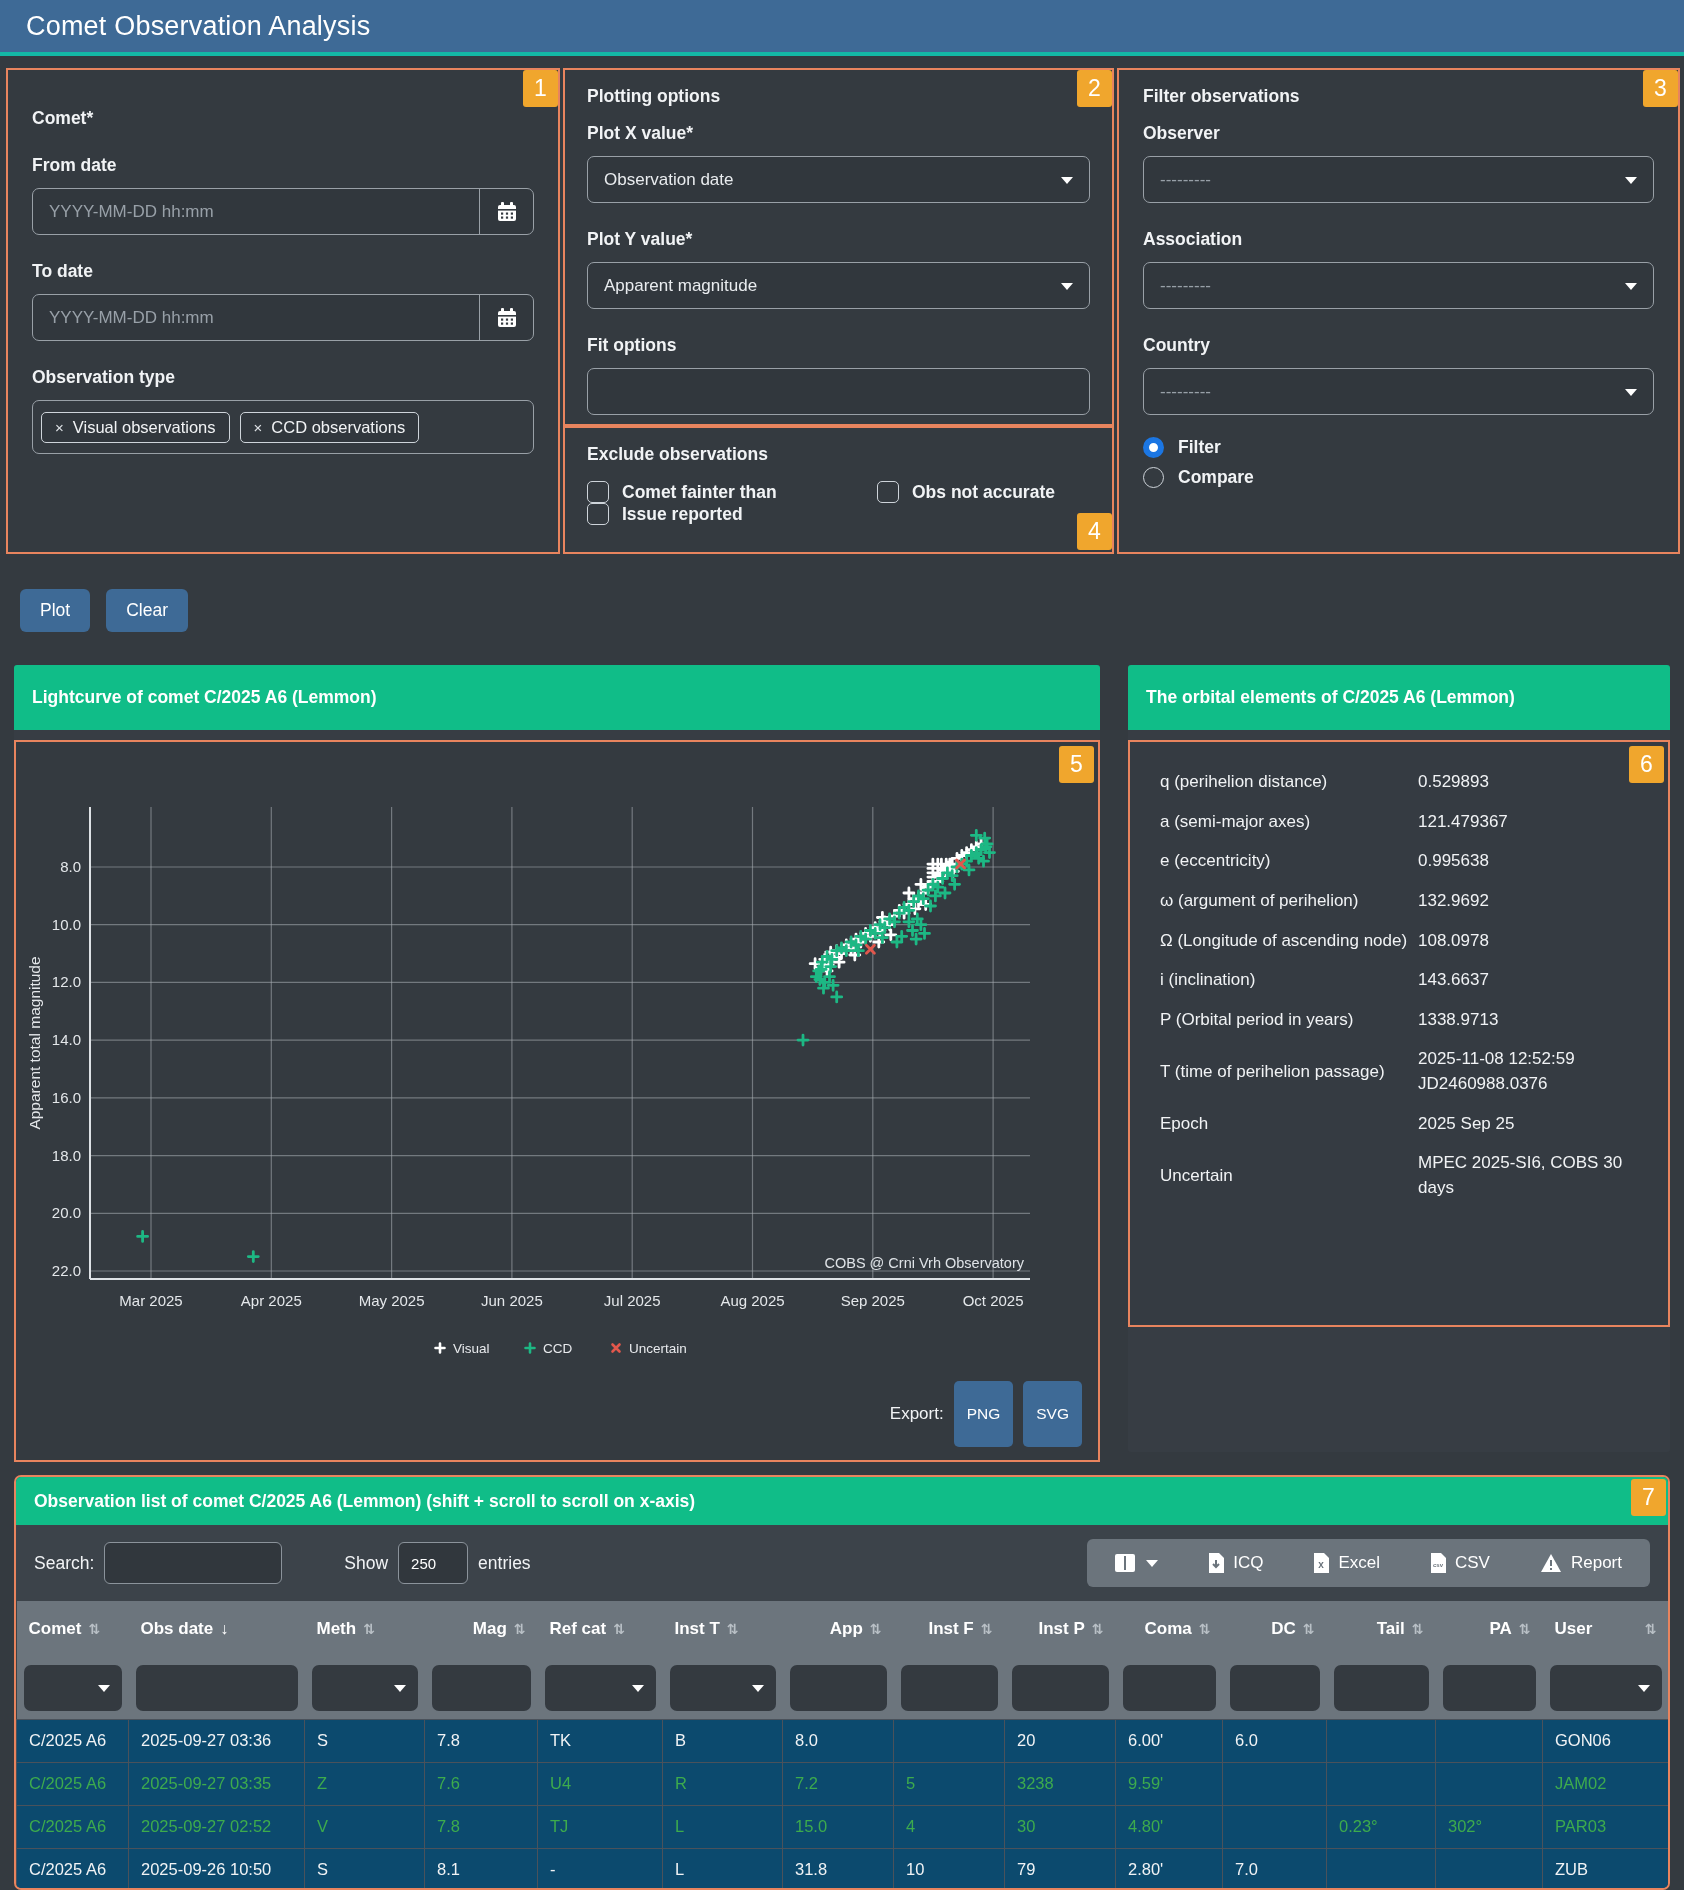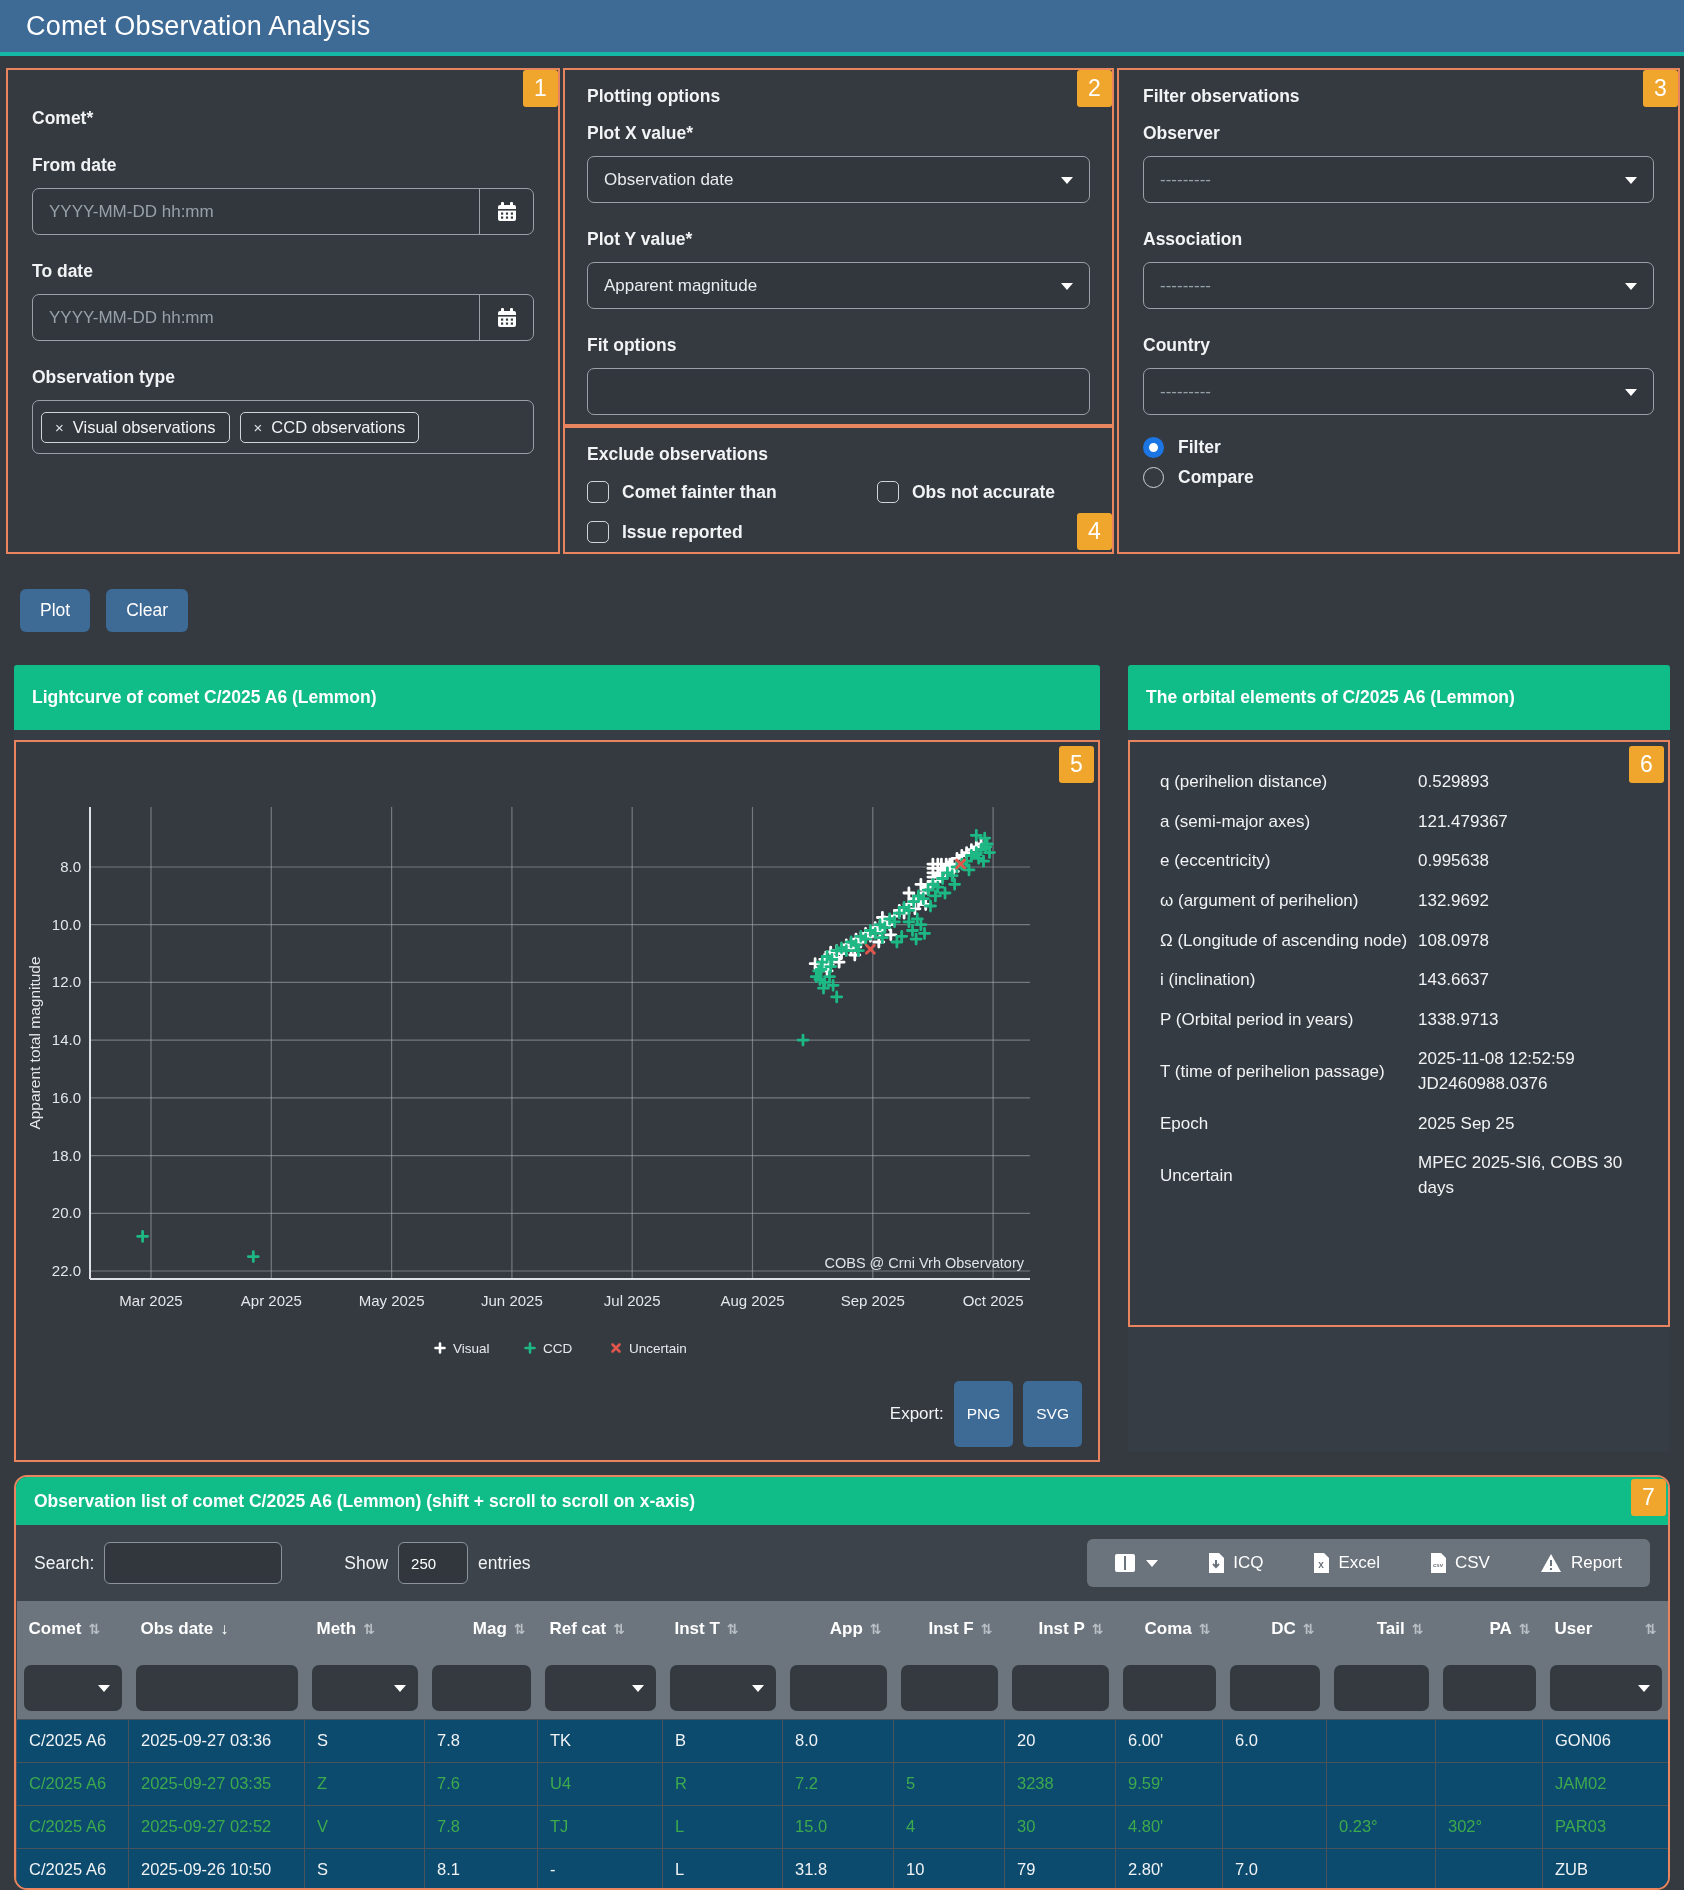--- a/index.html
+++ b/index.html
@@ -28,21 +28,21 @@
     display:flex;align-items:center;padding:0 16px;font-size:17px;color:#e9ecef;position:relative;}
   .control .placeholder{color:#98a0a8;}
   .caret{width:0;height:0;border-left:6px solid transparent;border-right:6px solid transparent;
     border-top:7px solid #fff;position:absolute;right:16px;top:20px;}
   .date-control{padding:0;}
   .date-control .date-text{flex:1;padding:0 16px;color:#98a0a8;}
   .cal-btn{width:54px;height:100%;border-left:1px solid #99a0a7;display:flex;align-items:center;justify-content:center;cursor:pointer;}
   .tags-box{min-height:54px;border:1px solid #99a0a7;border-radius:7px;padding:8px;display:flex;gap:10px;align-items:center;}
   .tag{border:1px solid #ced4da;border-radius:5px;padding:5px 13px;font-size:16.5px;display:flex;align-items:center;gap:9px;background:#31373d;}
   .tag .x{font-size:15px;color:#dfe3e7;cursor:pointer;}
-  .check-grid{display:grid;grid-template-columns:290px auto;row-gap:18px;margin-top:16px;}
+  .check-grid{display:grid;grid-template-columns:290px auto;margin-top:16px;}
   .check-item{display:flex;align-items:center;gap:13px;font-size:17.5px;font-weight:700;}
   .checkbox{width:22px;height:22px;border:1.5px solid #ced4da;border-radius:5px;background:transparent;flex:0 0 auto;cursor:pointer;}
   .radio-group{margin-top:22px;display:flex;flex-direction:column;gap:9px;}
   .radio-row{display:flex;align-items:center;gap:14px;font-size:17.5px;font-weight:700;}
   .radio{width:21px;height:21px;border-radius:50%;border:1.5px solid #ced4da;background:transparent;flex:0 0 auto;cursor:pointer;}
   .radio.sel{border:6px solid #1b76e3;background:#fff;}
 
   
   .actions{position:absolute;left:20px;top:589px;display:flex;gap:16px;}
   .btn-blue{background:#3e6a96;color:#fff;border:none;border-radius:6px;font-size:17.5px;
@@ -58,21 +58,21 @@
   .orb-box{position:relative;margin-top:10px;height:587px;border:2px solid #e8845e;background:#353b42;padding:28px 30px;}
   .orb-row{display:flex;align-items:center;margin-bottom:15px;font-size:17px;}
   .orb-label{width:258px;flex:0 0 auto;line-height:1.45;}
   .orb-value{flex:1;line-height:1.45;}
   .export-row{position:absolute;right:16px;bottom:13px;display:flex;align-items:center;gap:10px;font-size:17px;}
   .btn-export{background:#3e6a96;color:#fff;border:none;border-radius:5px;font-size:15.5px;
     padding:24px 13px;font-family:inherit;cursor:pointer;}
 
   
   #card-table{position:absolute;left:14px;top:1475px;width:1656px;height:415px;background:#3c434a;
-    border:2px solid #e8845e;border-radius:13px;overflow:hidden;}
+    border:2px solid #e8845e;border-radius:7px;overflow:hidden;}
   #card-table .card-header{height:48px;border-radius:0;}
   .table-controls{height:76px;display:flex;align-items:center;padding:0 18px;position:relative;}
   .search-label,.show-label,.entries-label{font-size:17.5px;}
   .search-input{width:178px;height:42px;background:#31373d;border:1px solid #8b939b;border-radius:6px;
     margin-left:10px;color:#fff;font-size:16px;padding:0 10px;font-family:inherit;}
   .show-wrap{display:flex;align-items:center;gap:10px;margin-left:62px;}
   .show-input{width:70px;height:42px;background:#31373d;border:1px solid #8b939b;border-radius:6px;
     color:#fff;font-size:15px;padding:0 12px;font-family:inherit;}
   .toolbar{position:absolute;right:18px;top:14px;height:48px;background:#6b747c;border-radius:6px;
     display:flex;align-items:center;padding:0 22px;gap:38px;}

